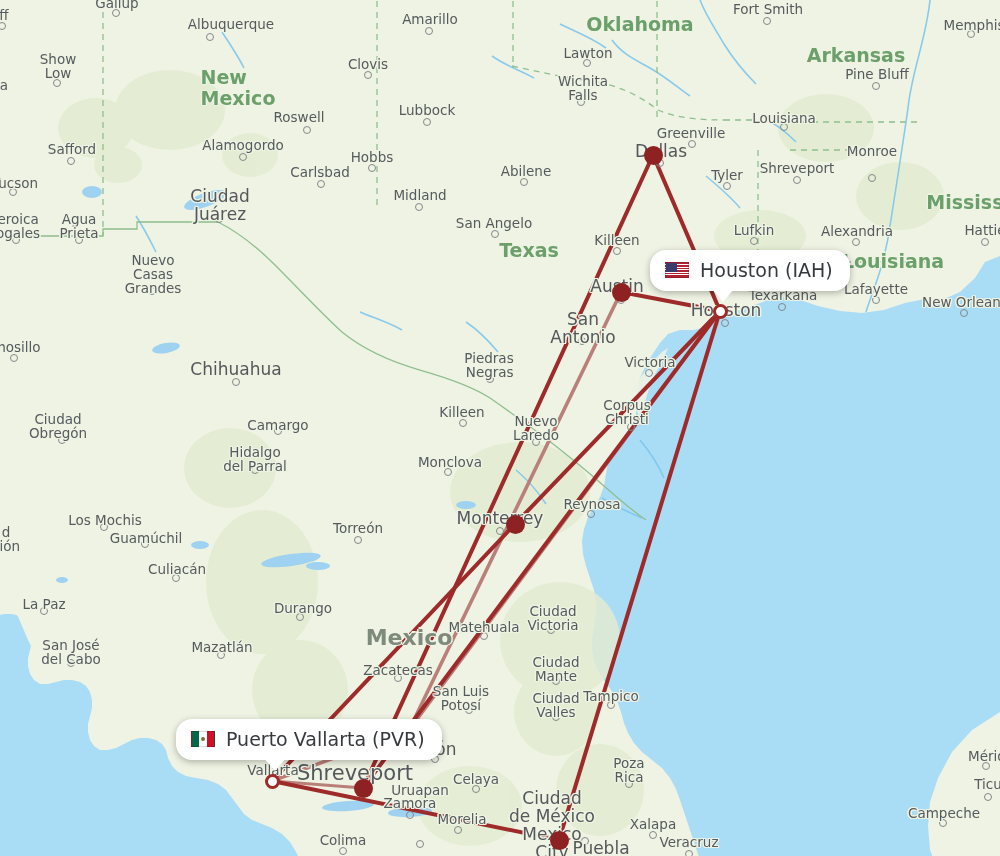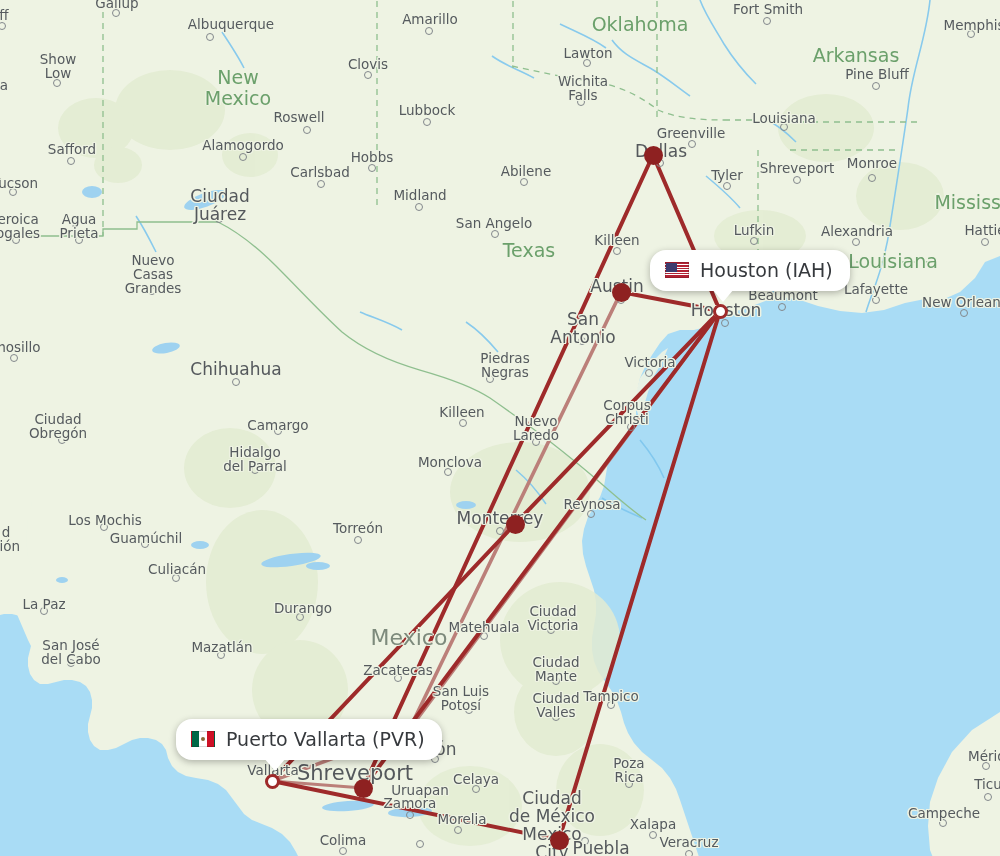--- a/index.html
+++ b/index.html
@@ -36,26 +36,26 @@
     white-space:pre;
     text-shadow:
       -1.4px 0 #eef3e3, 1.4px 0 #eef3e3, 0 -1.4px #eef3e3, 0 1.4px #eef3e3,
       -1px -1px #eef3e3, 1px -1px #eef3e3, -1px 1px #eef3e3, 1px 1px #eef3e3;
   }
   .city.big{ font-size:17px; line-height:18px; color:#54585c;}
   .city.huge{ font-size:21px; line-height:22px; color:#54585c;}
   .region{
     position:absolute;
     transform:translate(-50%,-50%);
-    text-align:center;
+    text-align:left;
     color:#6ba06b;
     font-size:19px;
     line-height:21px;
     white-space:pre;
-    font-weight:400;
+    font-weight:700;
     text-shadow:
       -1.4px 0 #eef3e3, 1.4px 0 #eef3e3, 0 -1.4px #eef3e3, 0 1.4px #eef3e3;
   }
   .region.mx{ font-size:22px; color:#7d8a7c;}
   .dotmark{
     position:absolute;
     width:8px;height:8px;
     margin-left:-4px;margin-top:-4px;
     border:1.3px solid #83888c;
     border-radius:50%;
@@ -328,49 +328,49 @@
       <div class="city" style="left: 784px; top: 111px;">Louisiana</div>
       <div class="dotmark" style="left: 692px; top: 144px;"></div>
       <div class="city" style="left: 691px; top: 126px;">Greenville</div>
       <div class="dotmark" style="left: 660px; top: 163px;"></div>
       <div class="city big" style="left: 661px; top: 142px;">Dallas</div>
       <div class="dotmark" style="left: 727px; top: 186px;"></div>
       <div class="city" style="left: 727px; top: 168px;">Tyler</div>
       <div class="dotmark" style="left: 797px; top: 180px;"></div>
       <div class="city" style="left: 797px; top: 161px;">Shreveport</div>
       <div class="dotmark" style="left: 872px; top: 178px;"></div>
-      <div class="city" style="left: 872px; top: 156px;">Monroe</div>
+      <div class="city" style="left: 872px; top: 144px;">Monroe</div>
       <div class="dotmark" style="left: 617px; top: 251px;"></div>
       <div class="city" style="left: 617px; top: 233px;">Killeen</div>
       <div class="dotmark" style="left: 754px; top: 241px;"></div>
       <div class="city" style="left: 754px; top: 223px;">Lufkin</div>
       <div class="dotmark" style="left: 856px; top: 242px;"></div>
       <div class="city" style="left: 857px; top: 224px;">Alexandria</div>
       <div class="dotmark" style="left: 985px; top: 242px;"></div>
       <div class="city" style="left: 985px; top: 223px;">Hattie</div>
       <div class="dotmark" style="left: 621px; top: 300px;"></div>
       <div class="city big" style="left: 617px; top: 277px;">Austin</div>
       <div class="dotmark" style="left: 582px; top: 341px;"></div>
       <div class="city big" style="left: 583px; top: 310px;">San
 Antonio</div>
       <div class="dotmark" style="left: 725px; top: 323px;"></div>
       <div class="city big" style="left: 726px; top: 301px;">Houston</div>
       <div class="dotmark" style="left: 782px; top: 307px;"></div>
-      <div class="city" style="left: 783px; top: 288px;">Beaumont</div>
+      <div class="city" style="left: 783px; top: 288px;">Texarkana</div>
       <div class="dotmark" style="left: 876px; top: 300px;"></div>
       <div class="city" style="left: 876px; top: 282px;">Lafayette</div>
       <div class="dotmark" style="left: 964px; top: 313px;"></div>
       <div class="city" style="left: 965px; top: 295px;">New Orleans</div>
       <div class="dotmark" style="left: 649px; top: 373px;"></div>
       <div class="city" style="left: 650px; top: 355px;">Victoria</div>
       <div class="dotmark" style="left: 631px; top: 427px;"></div>
       <div class="city" style="left: 627px; top: 398px;">Corpus
 Christi</div>
       <div class="dotmark" style="left: 490px; top: 379px;"></div>
-      <div class="city" style="left: 505px; top: 351px;">Piedras
+      <div class="city" style="left: 489px; top: 351px; text-align: right;">Piedras
 Negras</div>
       <div class="dotmark" style="left: 463px; top: 423px;"></div>
       <div class="city" style="left: 462px; top: 405px;">Killeen</div>
       <div class="dotmark" style="left: 536px; top: 442px;"></div>
       <div class="city" style="left: 536px; top: 414px;">Nuevo
 Laredo</div>
       <div class="dotmark" style="left: 448px; top: 472px;"></div>
       <div class="city" style="left: 450px; top: 455px;">Monclova</div>
       <div class="dotmark" style="left: 591px; top: 514px;"></div>
       <div class="city" style="left: 592px; top: 497px;">Reynosa</div>

